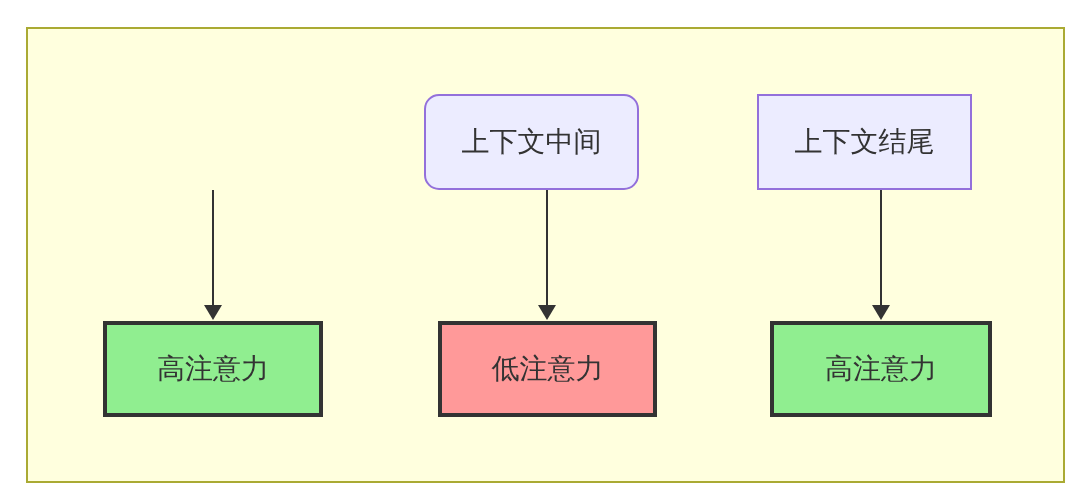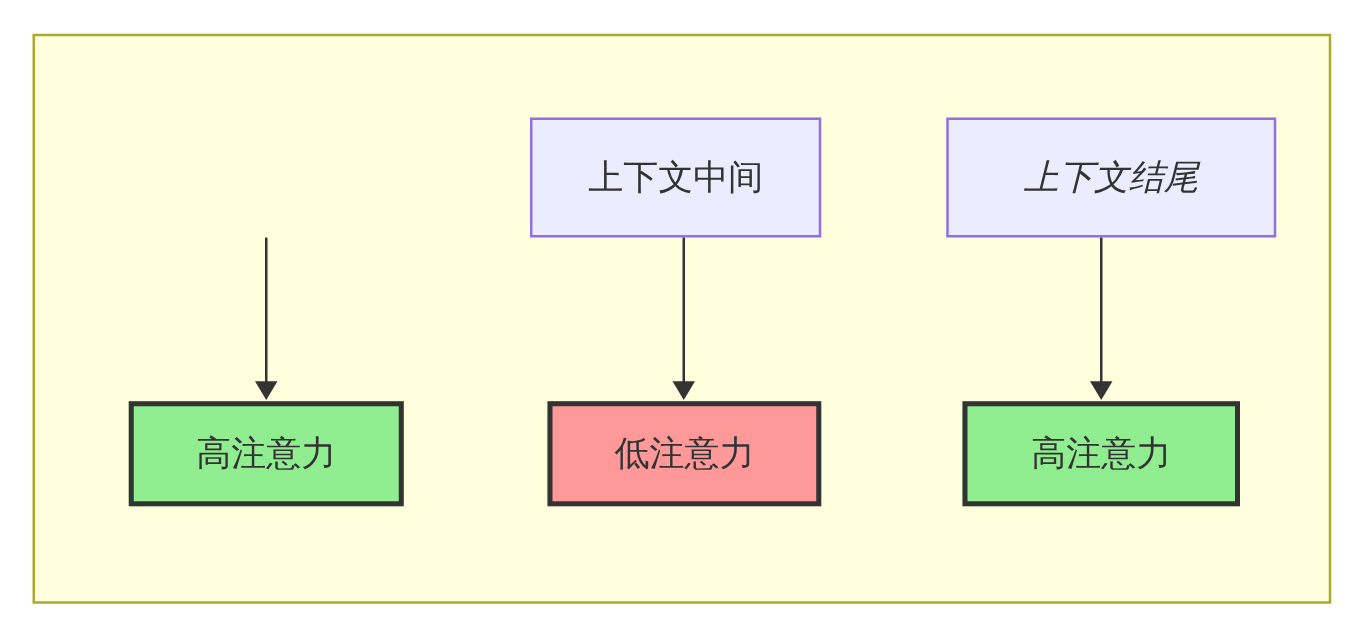--- a/index.html
+++ b/index.html
@@ -35,24 +35,24 @@
     font-size: 28px;
     color: var(--text, #333333);
     text-align: center;
   }
   .source {
     top: 65px; height: 96px;
     background: var(--source-fill, #ececff);
     border: 2px solid var(--source-border, #9370db);
   }
   .s0 { left: 59px;  width: 239px; }
-  .s1 { left: 396px; width: 233px; }
-  .s2 { left: 729px; width: 264px; font-style: italic; }
+  .s1 { left: 396px; width: 215px; border-radius: 15px; }
+  .s2 { left: 729px; width: 215px; }
   .result {
-    top: 292px; height: 84px;
+    top: 292px; height: 96px;
     border: 4px solid var(--result-border, #333333);
     text-align: center;
   }
   .r0 { left: 75px;  width: 220px; }
   .r1 { left: 410px; width: 219px; }
   .r2 { left: 742px; width: 222px; }
   .result[data-level="high"] { background: var(--high-attention-fill, #90ee90); }
   .result[data-level="low"]  { background: var(--low-attention-fill, #ff9999); }
   .arrow-stem {
     position: absolute;

